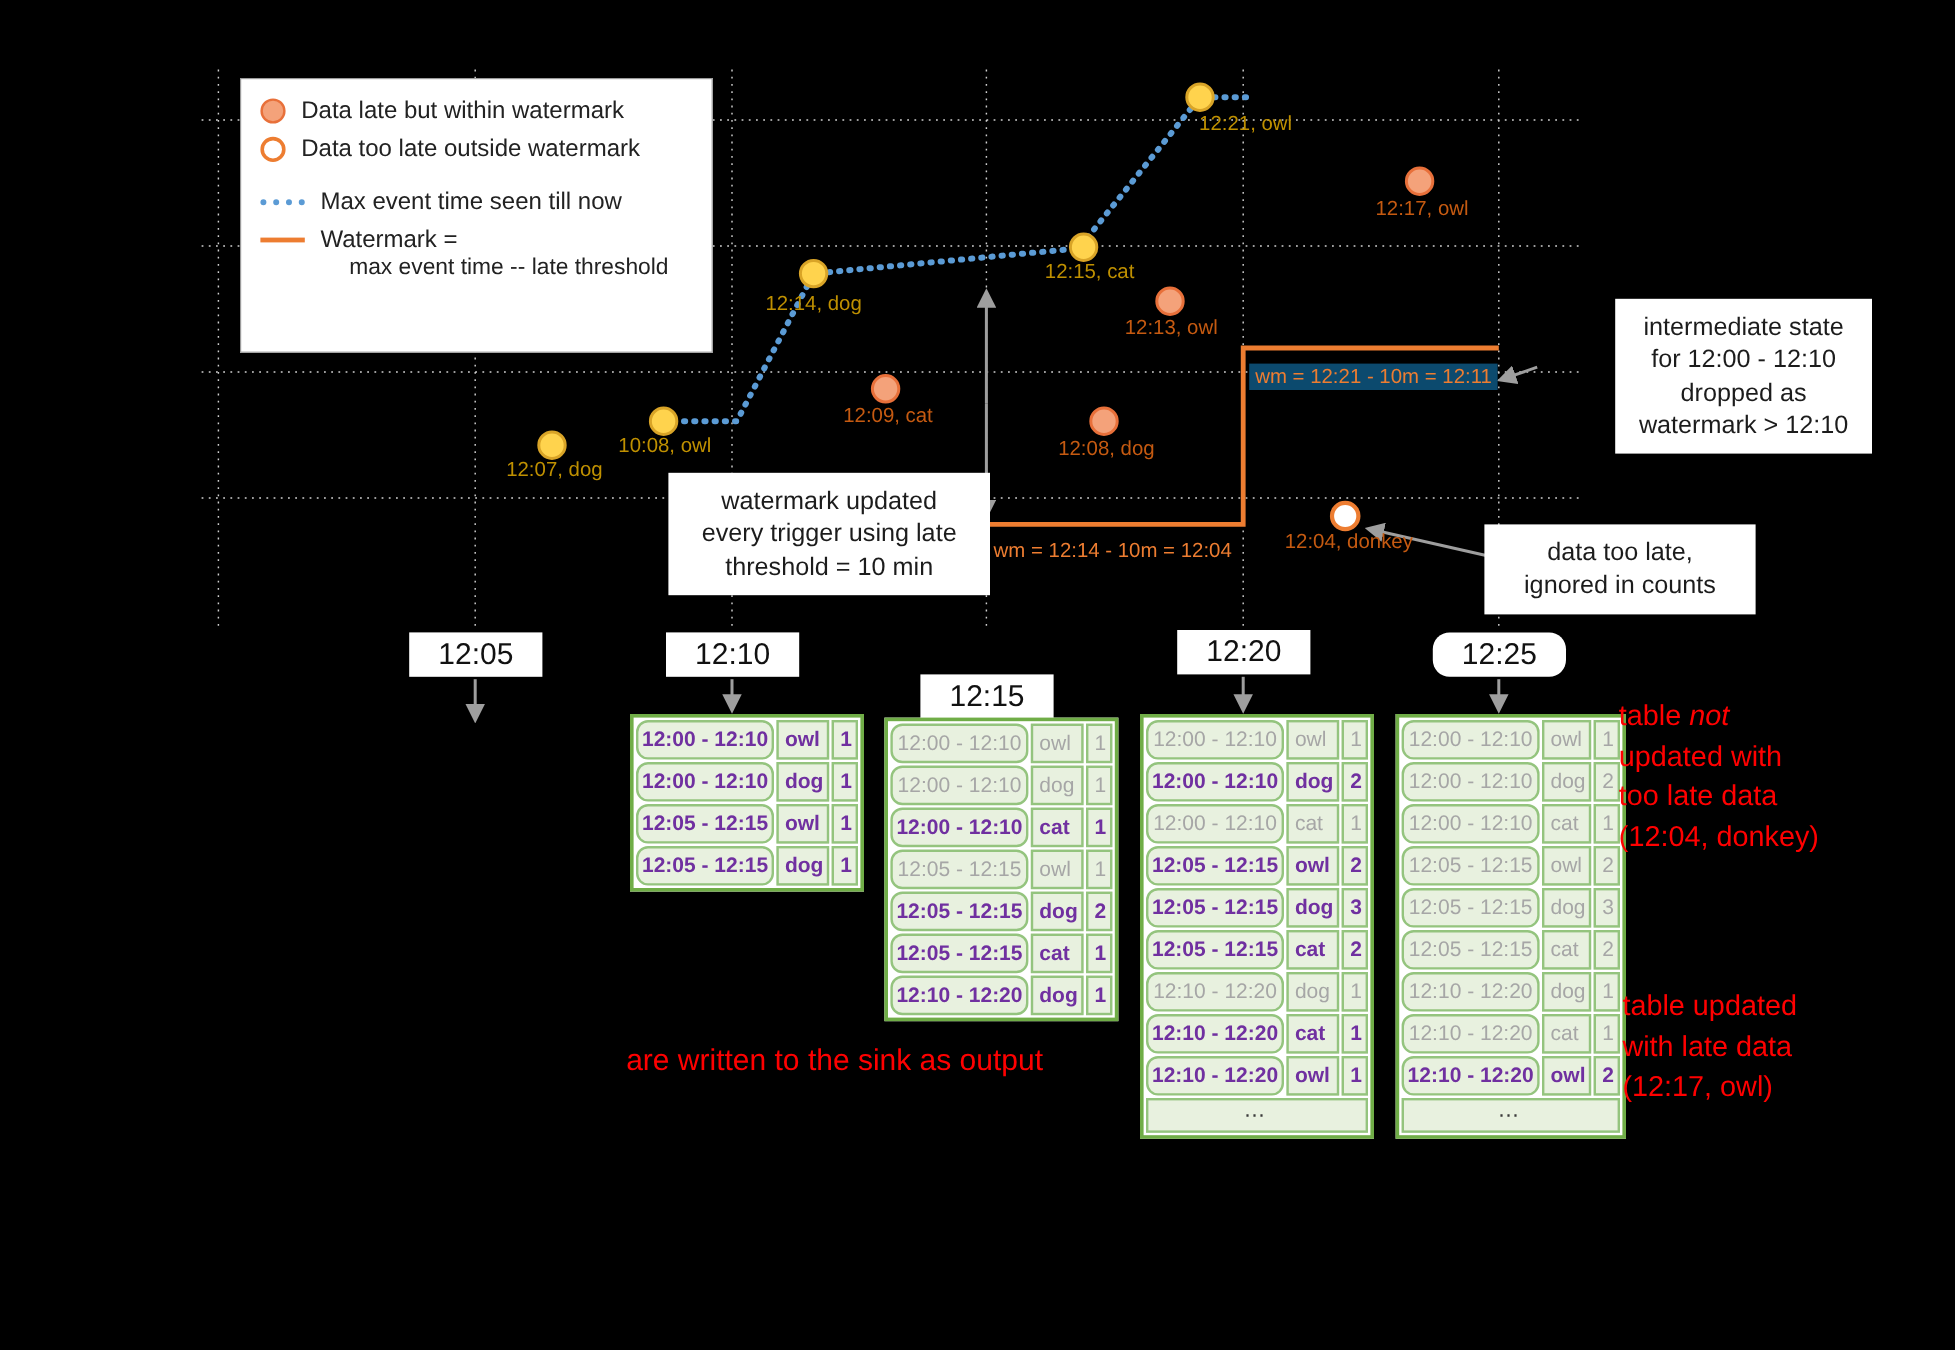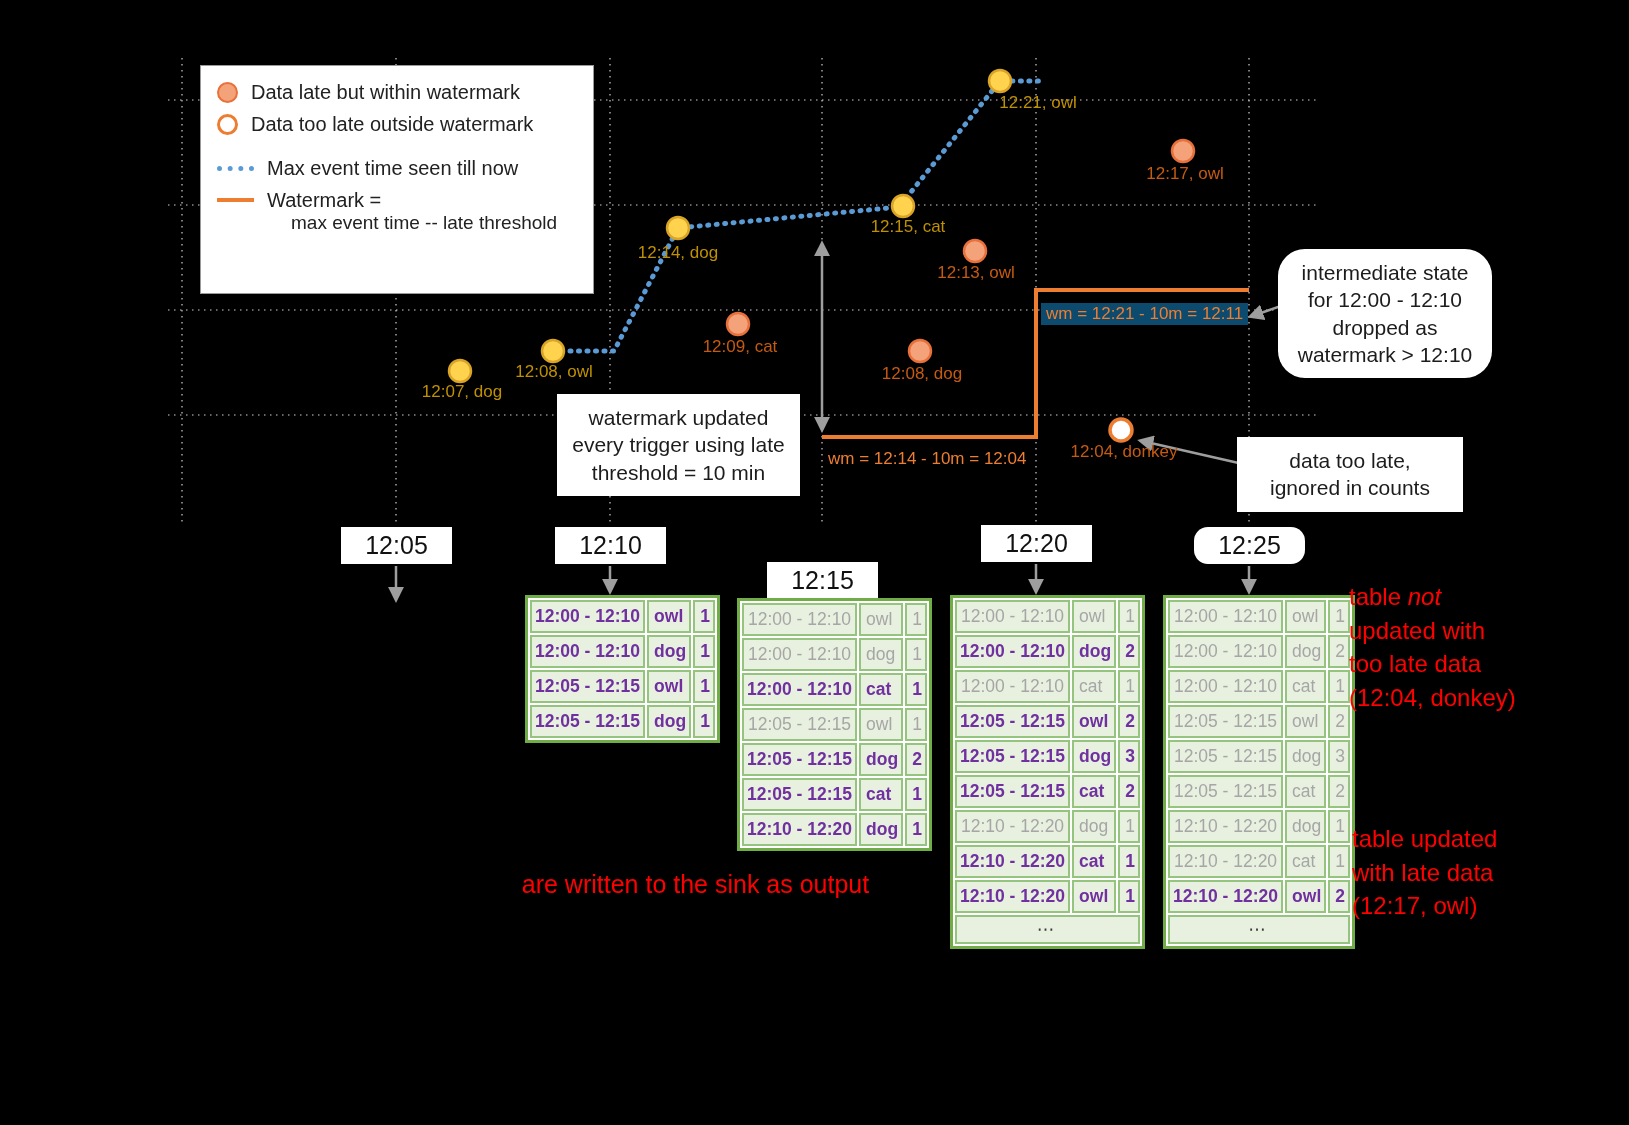--- a/index.html
+++ b/index.html
@@ -44,21 +44,21 @@
   .wm-boxed { background:#0c4a6e; padding:1px 5px; }
 
   .result-table {
     position:absolute; border-collapse:separate; border-spacing:2px;
     background:#fff; border:3px solid #70AD47;
   }
   .result-table td {
     background:#E8F1DF; border:2px solid #94C47E; font-size:17.5px;
     padding:4px 3px; white-space:nowrap; line-height:1.2; color:#333;
   }
-  td.c-win   { width:106px; text-align:center; }
+  td.c-win   { width:106px; text-align:center;border-radius:10px; }
   td.c-word  { width:40px; text-align:left; padding-left:5px; }
   td.c-count { width:20px; text-align:left; padding-left:5px; }
   tr[data-state="updated"] td { color:#7030A0; font-weight:700; }
   tr[data-state="old"] td     { color:#A6A6A6; }
   .ellipsis-row td { text-align:center; color:#3a3a3a; letter-spacing:4px; padding:2px; }
 
   .note { position:absolute; color:#FF0000; font-size:24px; line-height:1.4; }
   .note-center { text-align:center; font-size:25px; line-height:1.35; }
   .purple-hl { color:#7030A0; }
   .it { font-style:italic; }
@@ -120,21 +120,21 @@
       <circle cx="975" cy="251" r="11"></circle>
       <circle cx="920" cy="351" r="11"></circle>
       <circle cx="1183" cy="151" r="11"></circle>
     </g>
     <g>
       <circle cx="1121" cy="430" r="11" fill="#FFFFFF" stroke="#ED7D31" stroke-width="3.5"></circle>
     </g>
   </svg>
 
   <div class="pt-label lbl-ontime" style="left:402px;  top:382px;">12:07, dog</div>
-  <div class="pt-label lbl-ontime" style="left:494px;  top:362px;">12:08, owl</div>
+  <div class="pt-label lbl-ontime" style="left:494px;  top:362px;">10:08, owl</div>
   <div class="pt-label lbl-ontime" style="left:618px;  top:243px;">12:14, dog</div>
   <div class="pt-label lbl-ontime" style="left:848px;  top:217px;">12:15, cat</div>
   <div class="pt-label lbl-ontime" style="left:978px;  top:93px;">12:21, owl</div>
   <div class="pt-label lbl-late" style="left:680px;  top:337px;">12:09, cat</div>
   <div class="pt-label lbl-late" style="left:916px;  top:263px;">12:13, owl</div>
   <div class="pt-label lbl-late" style="left:862px;  top:364px;">12:08, dog</div>
   <div class="pt-label lbl-late" style="left:1125px; top:164px;">12:17, owl</div>
   <div class="pt-label lbl-late" style="left:1054px; top:442px; width:140px;">12:04, donkey</div>
 
   <div class="wm-label" style="left:828px; top:449px;">wm = 12:14 - 10m = 12:04</div>
@@ -155,27 +155,27 @@
     </div>
     <div class="lg-row lg-row-top">
       <span class="lg-line line-orange"></span>
       <div>
         <div>Watermark =</div>
         <div class="lg-indent">max event time -- late threshold</div>
       </div>
     </div>
   </div>
 
-  <div class="callout" style="left:557px; top:394px; width:243px;">
+  <div class="callout" style="left:557px; top:394px; width:268px;">
     <div>watermark updated</div>
     <div>every trigger using late</div>
     <div>threshold = 10 min</div>
   </div>
 
-  <div class="callout" style="left:1278px; top:249px; width:214px;border-radius:27px;">
+  <div class="callout" style="left:1346px; top:249px; width:214px;">
     <div>intermediate state</div>
     <div>for 12:00 - 12:10</div>
     <div>dropped as</div>
     <div>watermark &gt; 12:10</div>
   </div>
 
   <div class="callout" style="left:1237px; top:437px; width:226px;">
     <div>data too late,</div>
     <div>ignored in counts</div>
   </div>

